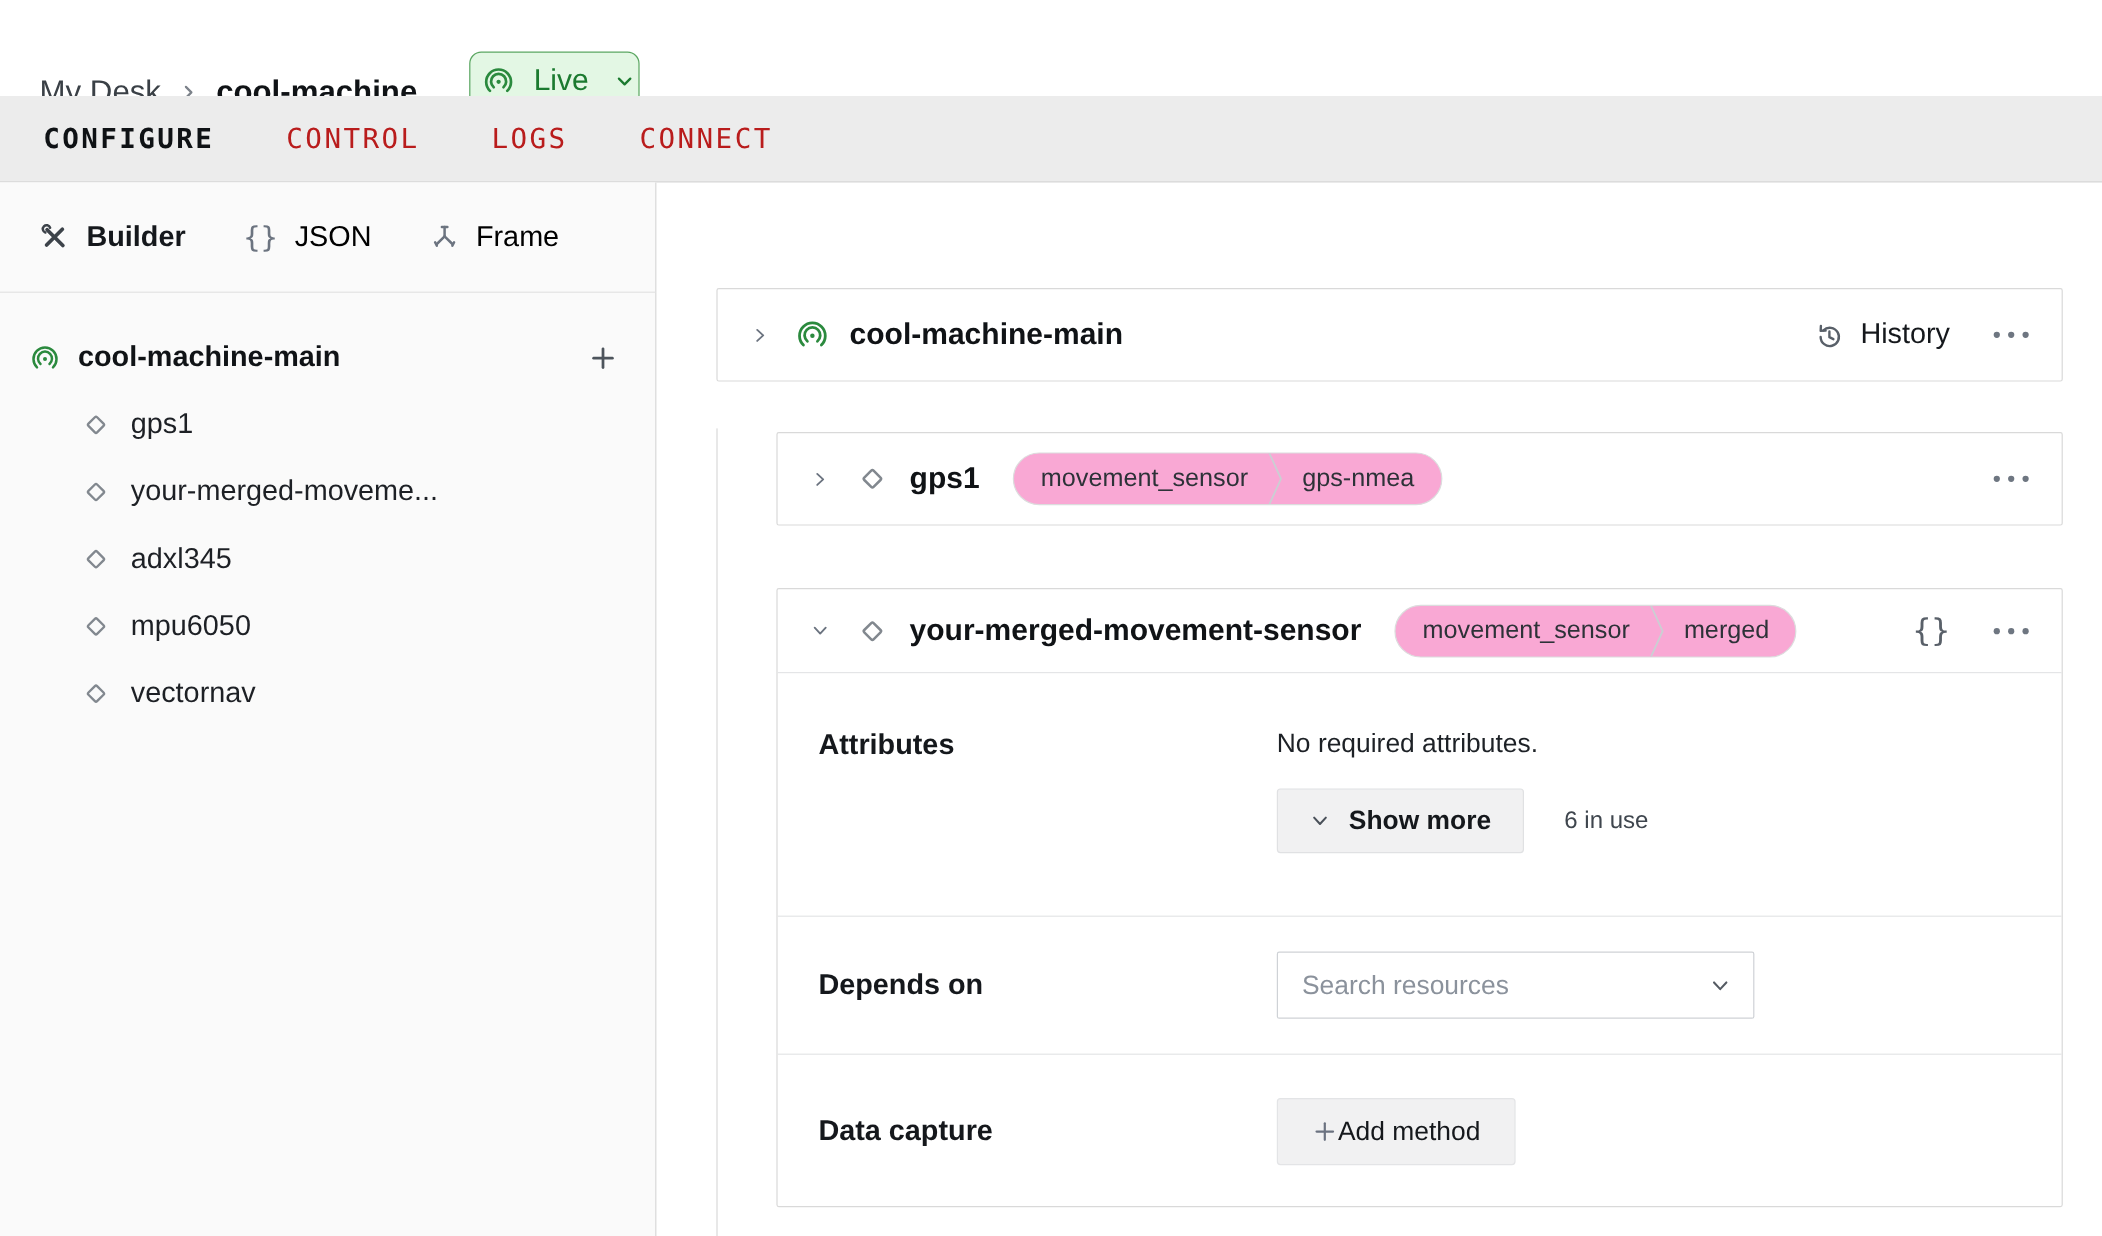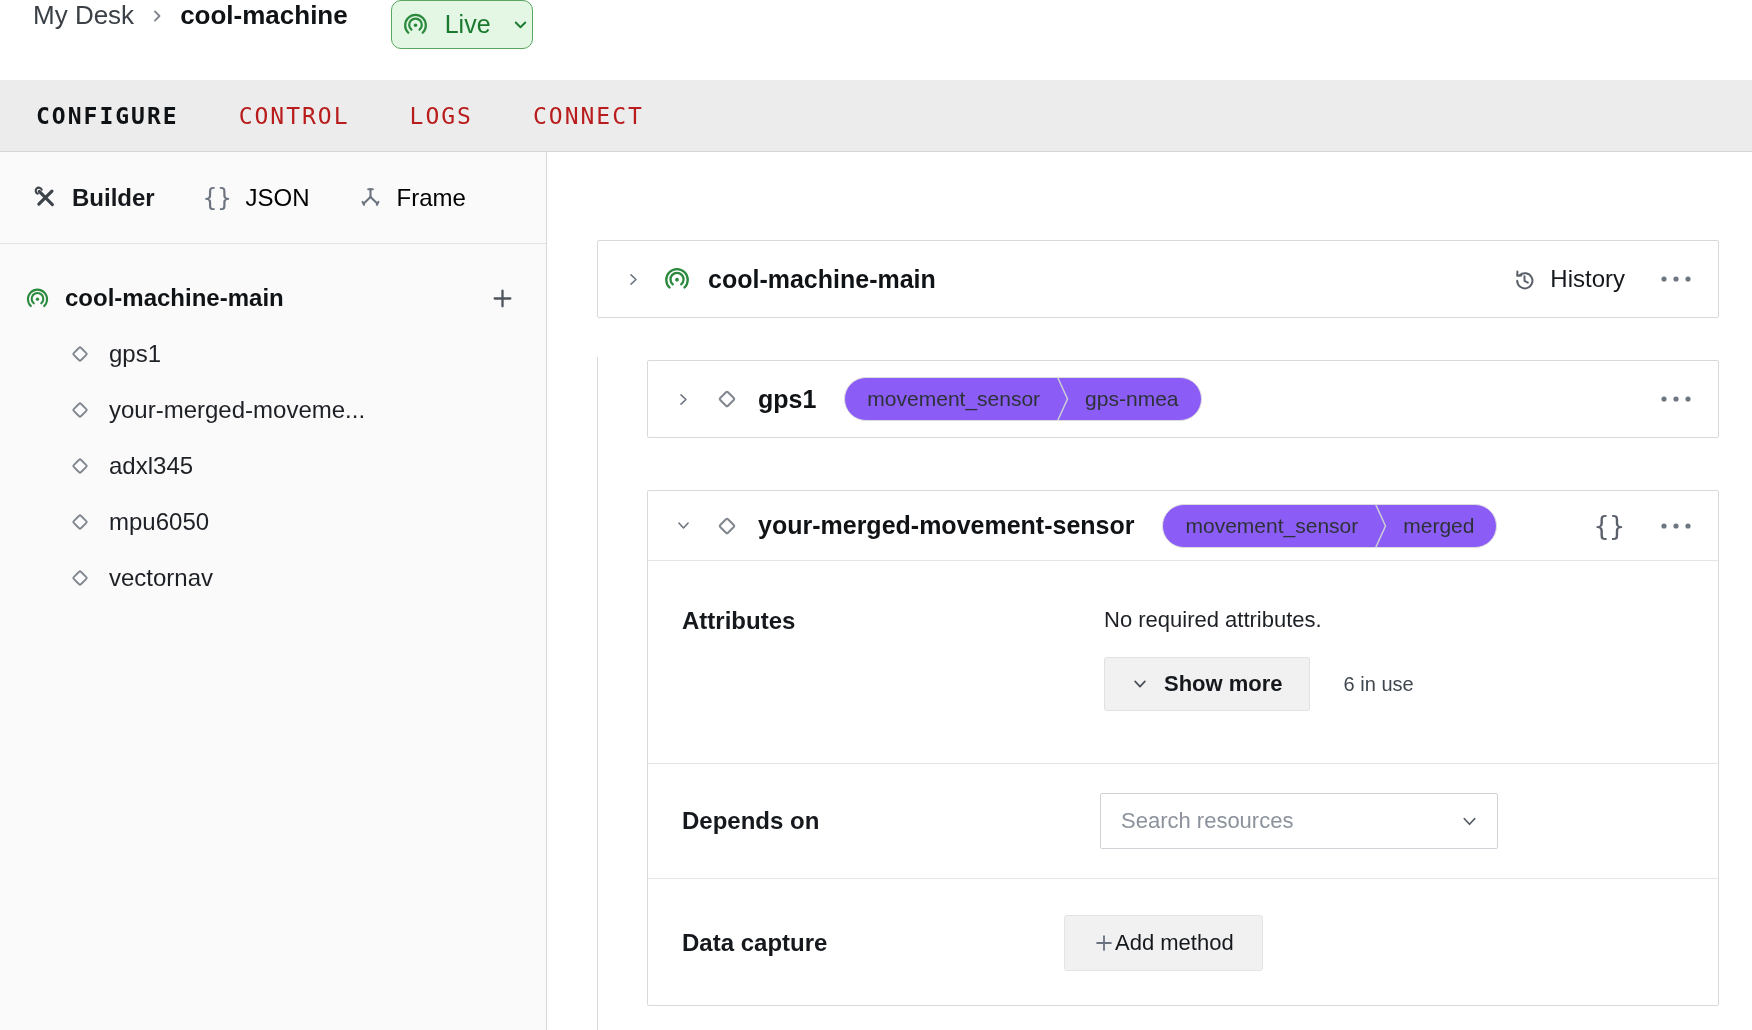--- a/index.html
+++ b/index.html
@@ -4,22 +4,22 @@
 <style>
   * { box-sizing: border-box; margin: 0; padding: 0; }
   html,body { width:1752px; height:1030px; }
   body {
     font-family: "Liberation Sans", sans-serif;
     background:#ffffff; color:#15181c; overflow:hidden;
   }
   .app { position:relative; width:1752px; height:1030px; background:#fff; }
 
   
-  .topbar { position:absolute; left:0; top:0; width:1752px; height:80px;
-    display:flex; align-items:flex-start; padding:0 42px 0 33px; background:#fff; }
+  .topbar { position:absolute; left:0; top:12px; width:1752px; height:80px;
+    display:flex; align-items:flex-end; padding:0 42px 0 33px; background:#fff; }
   .breadcrumb { display:flex; align-items:center; }
   .crumb-parent { font-size:26px; color:#3a4046; cursor:pointer; }
   .crumb-sep { margin:0 13px; display:flex; }
   .crumb-current { font-size:26px; font-weight:bold; color:#101316; }
   .live-badge { margin-left:43px; height:49px; width:142px; display:flex; align-items:center;
     padding:0 12px 0 10px; background:#e3f7e4; border:1.5px solid #5aa661; border-radius:10px; cursor:pointer; }
   .live-badge .live-label { font-size:25px; color:#1b7a2f; margin:0 20px 0 16px; }
   .topbar-right { margin-left:auto; display:flex; align-items:center; }
   .save-btn { width:160px; height:52px; background:#f4f4f5; border:1px solid #cdd0d3; border-radius:3px;
     display:flex; align-items:center; justify-content:center; gap:14px; cursor:pointer; }
@@ -65,37 +65,37 @@
   .card-title { font-size:25px; font-weight:bold; color:#101316; margin-left:17px; white-space:nowrap; }
   .chev-wrap { display:flex; margin-right:21px; cursor:pointer; }
   .right-group { margin-left:auto; display:flex; align-items:center; }
   .history-btn { display:flex; align-items:center; gap:13px; background:none; border:none; cursor:pointer; }
   .history-label { font-size:24px; color:#15181c; }
   .card-dots { margin-left:34px; background:none; border:none; display:flex; cursor:pointer; }
   .braces-btn { background:none; border:none; font-family:"DejaVu Sans Mono",monospace;
     font-size:26px; color:#596069; cursor:pointer; }
 
   .tag-pill { display:flex; align-items:center; height:44px; margin-left:28px;
-    background:#8b5cf6; border:1px solid #dcdcdd; border-radius:999px; padding:0 22px; overflow:hidden; }
+    background:#f9a8d4; border:1px solid #dcdcdd; border-radius:999px; padding:0 22px; overflow:hidden; }
   .tag-seg { font-size:21px; color:#2d3238; white-space:nowrap; }
   .tag-sep { margin:0 16px; display:flex; height:44px; align-items:center; }
 
   .section { display:flex; padding-left:34px; }
   .sec-label { width:382px; font-size:24px; font-weight:600; color:#15181c; flex:none; }
-  .sec-attributes { height:202px; padding-top:46px; align-items:flex-start;gap:40px; }
+  .sec-attributes { height:202px; padding-top:46px; align-items:flex-start; }
   .sec-depends { height:115px; align-items:center; border-top:1px solid #e4e5e7; }
   .sec-capture { height:128px; align-items:center; border-top:1px solid #e4e5e7; }
   .attr-empty { font-size:22px; color:#1d2126; }
   .attr-more-row { display:flex; align-items:center; margin-top:24px; }
   .show-more-btn { height:54px; padding:0 26px; display:flex; align-items:center; gap:15px;
     background:#f1f1f2; border:1px solid #e0e1e3; border-radius:3px; cursor:pointer; }
   .show-more-btn span { font-size:22px; font-weight:600; color:#15181c; }
   .in-use { font-size:20px; color:#3f464e; margin-left:34px; }
   .select-box { width:398px; height:56px; border:1px solid #cfd2d6; border-radius:2px; background:#fff;
-    display:flex; align-items:center; padding:0 18px 0 20px; cursor:pointer;margin-left:36px; }
+    display:flex; align-items:center; padding:0 18px 0 20px; cursor:pointer; }
   .select-box input { flex:1; border:none; outline:none; font-size:22px; color:#1d2126; background:transparent;
     font-family:"Liberation Sans",sans-serif; }
   .select-box input::placeholder { color:#8b929c; opacity:1; }
   .add-method-btn { height:56px; padding:0 28px; display:flex; align-items:center; 
     background:#f1f1f2; border:1px solid #e3e4e6; border-radius:3px; cursor:pointer; }
   .add-method-btn span { font-size:22px; color:#15181c; }
 
   svg { display:block; }
 </style>
 </head>

